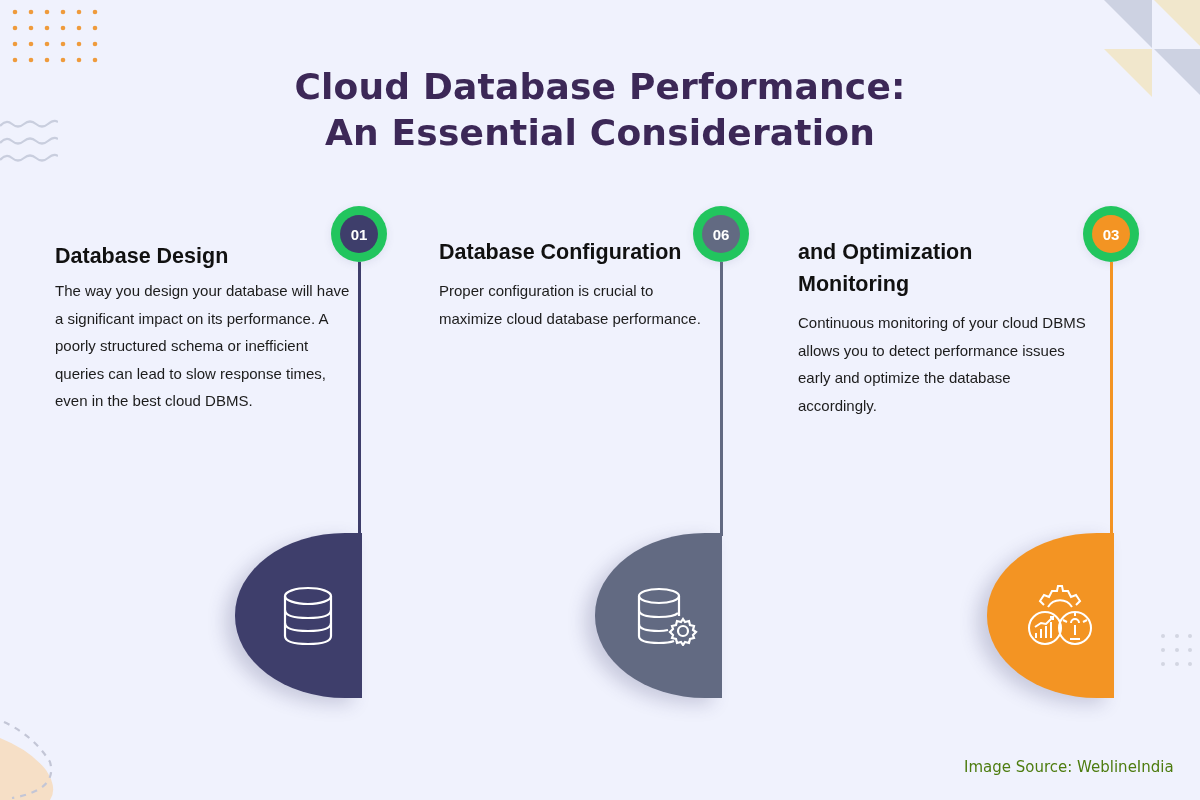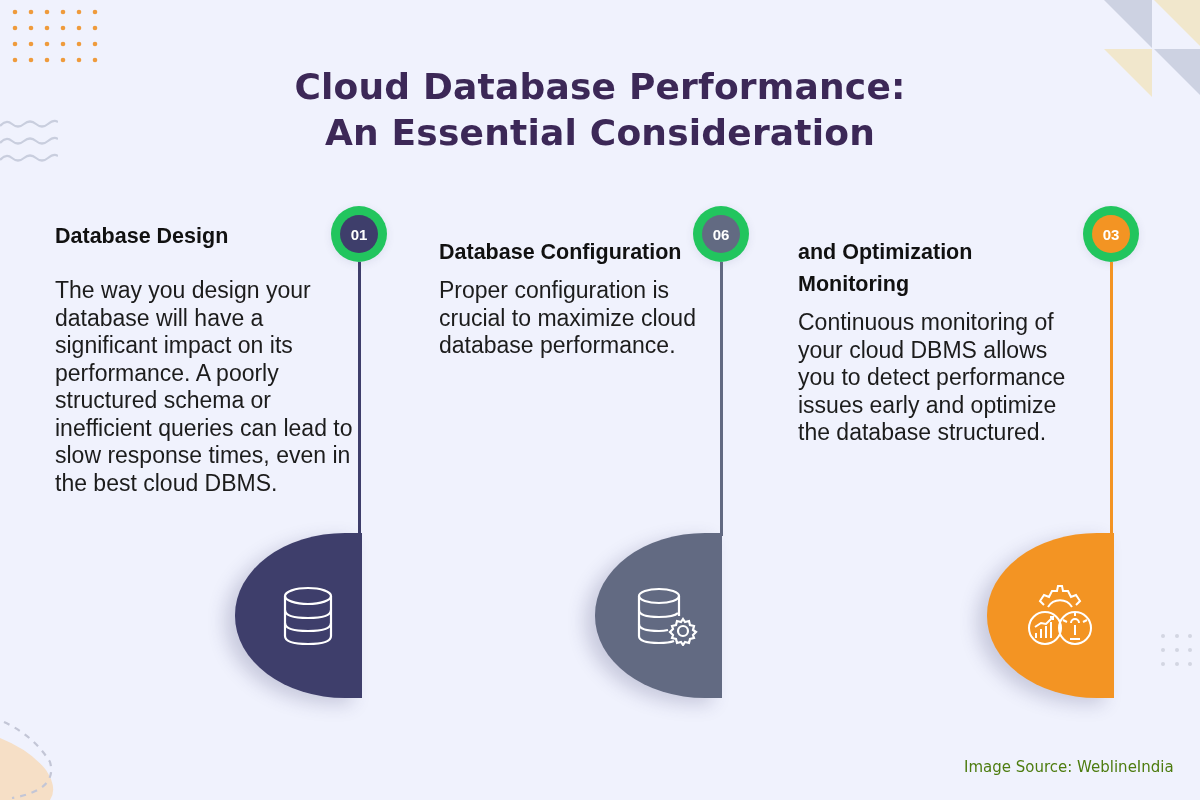--- a/index.html
+++ b/index.html
@@ -34,25 +34,25 @@
     
     .col-heading {
       font-family: "Liberation Sans", sans-serif;
       font-weight: bold;
       font-size: 21.5px;
       line-height: 32px;
       color: #111;
     }
     .col-body {
       font-family: "Liberation Sans", sans-serif;
-      font-size: 23px;
+      font-size: 15px;
       line-height: 27.5px;
       color: #1c1c1c;
     }
-    .c1-head { left: 55px; top: 220px; }
+    .c1-head { left: 55px; top: 240px; }
     .c1-body { left: 55px; top: 277px; width: 300px; }
     .c2-head { left: 439px; top: 236px; }
     .c2-body { left: 439px; top: 277px; width: 270px; }
     .c3-head { left: 798px; top: 236px; width: 280px; }
     .c3-body { left: 798px; top: 309px; width: 290px; }
 
     .badge {
       width: 56px; height: 56px; border-radius: 50%;
       background: #22c55e;
       box-shadow: 0 2px 8px rgba(60,60,110,0.10);
@@ -195,21 +195,21 @@
       <circle cx="47" cy="45" r="5"></circle>
       <path d="M47 33 L49 36 L53 35 L54 39 L58 40 L57 44 L60 46 L57 49 L58 52 L54 53 L53 57 L49 56 L47 59 L45 56 L41 57 L40 53 L36 52 L37 49 L34 46 L37 43 L36 40 L40 39 L41 35 L45 36 Z"></path>
     </g>
   </svg>
 </div>
 
 <div class="abs col-heading c3-head">
   <div>and Optimization</div>
   <div>Monitoring</div>
 </div>
-<div class="abs col-body c3-body">Continuous monitoring of your cloud DBMS allows you to detect performance issues early and optimize the database structured.</div>
+<div class="abs col-body c3-body">Continuous monitoring of your cloud DBMS allows you to detect performance issues early and optimize the database accordingly.</div>
 <div class="abs badge b3">
   <div class="badge-inner" style="background:#f39423;">03</div>
 </div>
 <div class="abs vline l3"></div>
 <div class="abs half h3">
   <svg width="68" height="62" viewBox="0 0 68 62">
     <g fill="none" stroke="#ffffff" stroke-width="2">
       <path d="M22 22 A14 14 0 0 1 46 22"></path>
       <path d="M18 20 L14 16 L18 10 L23 12 L26 6 L31 6 L32 1 L36 1 L37 6 L42 6 L45 12 L50 10 L54 16 L50 20"></path>
       <circle cx="19" cy="43" r="16"></circle>

